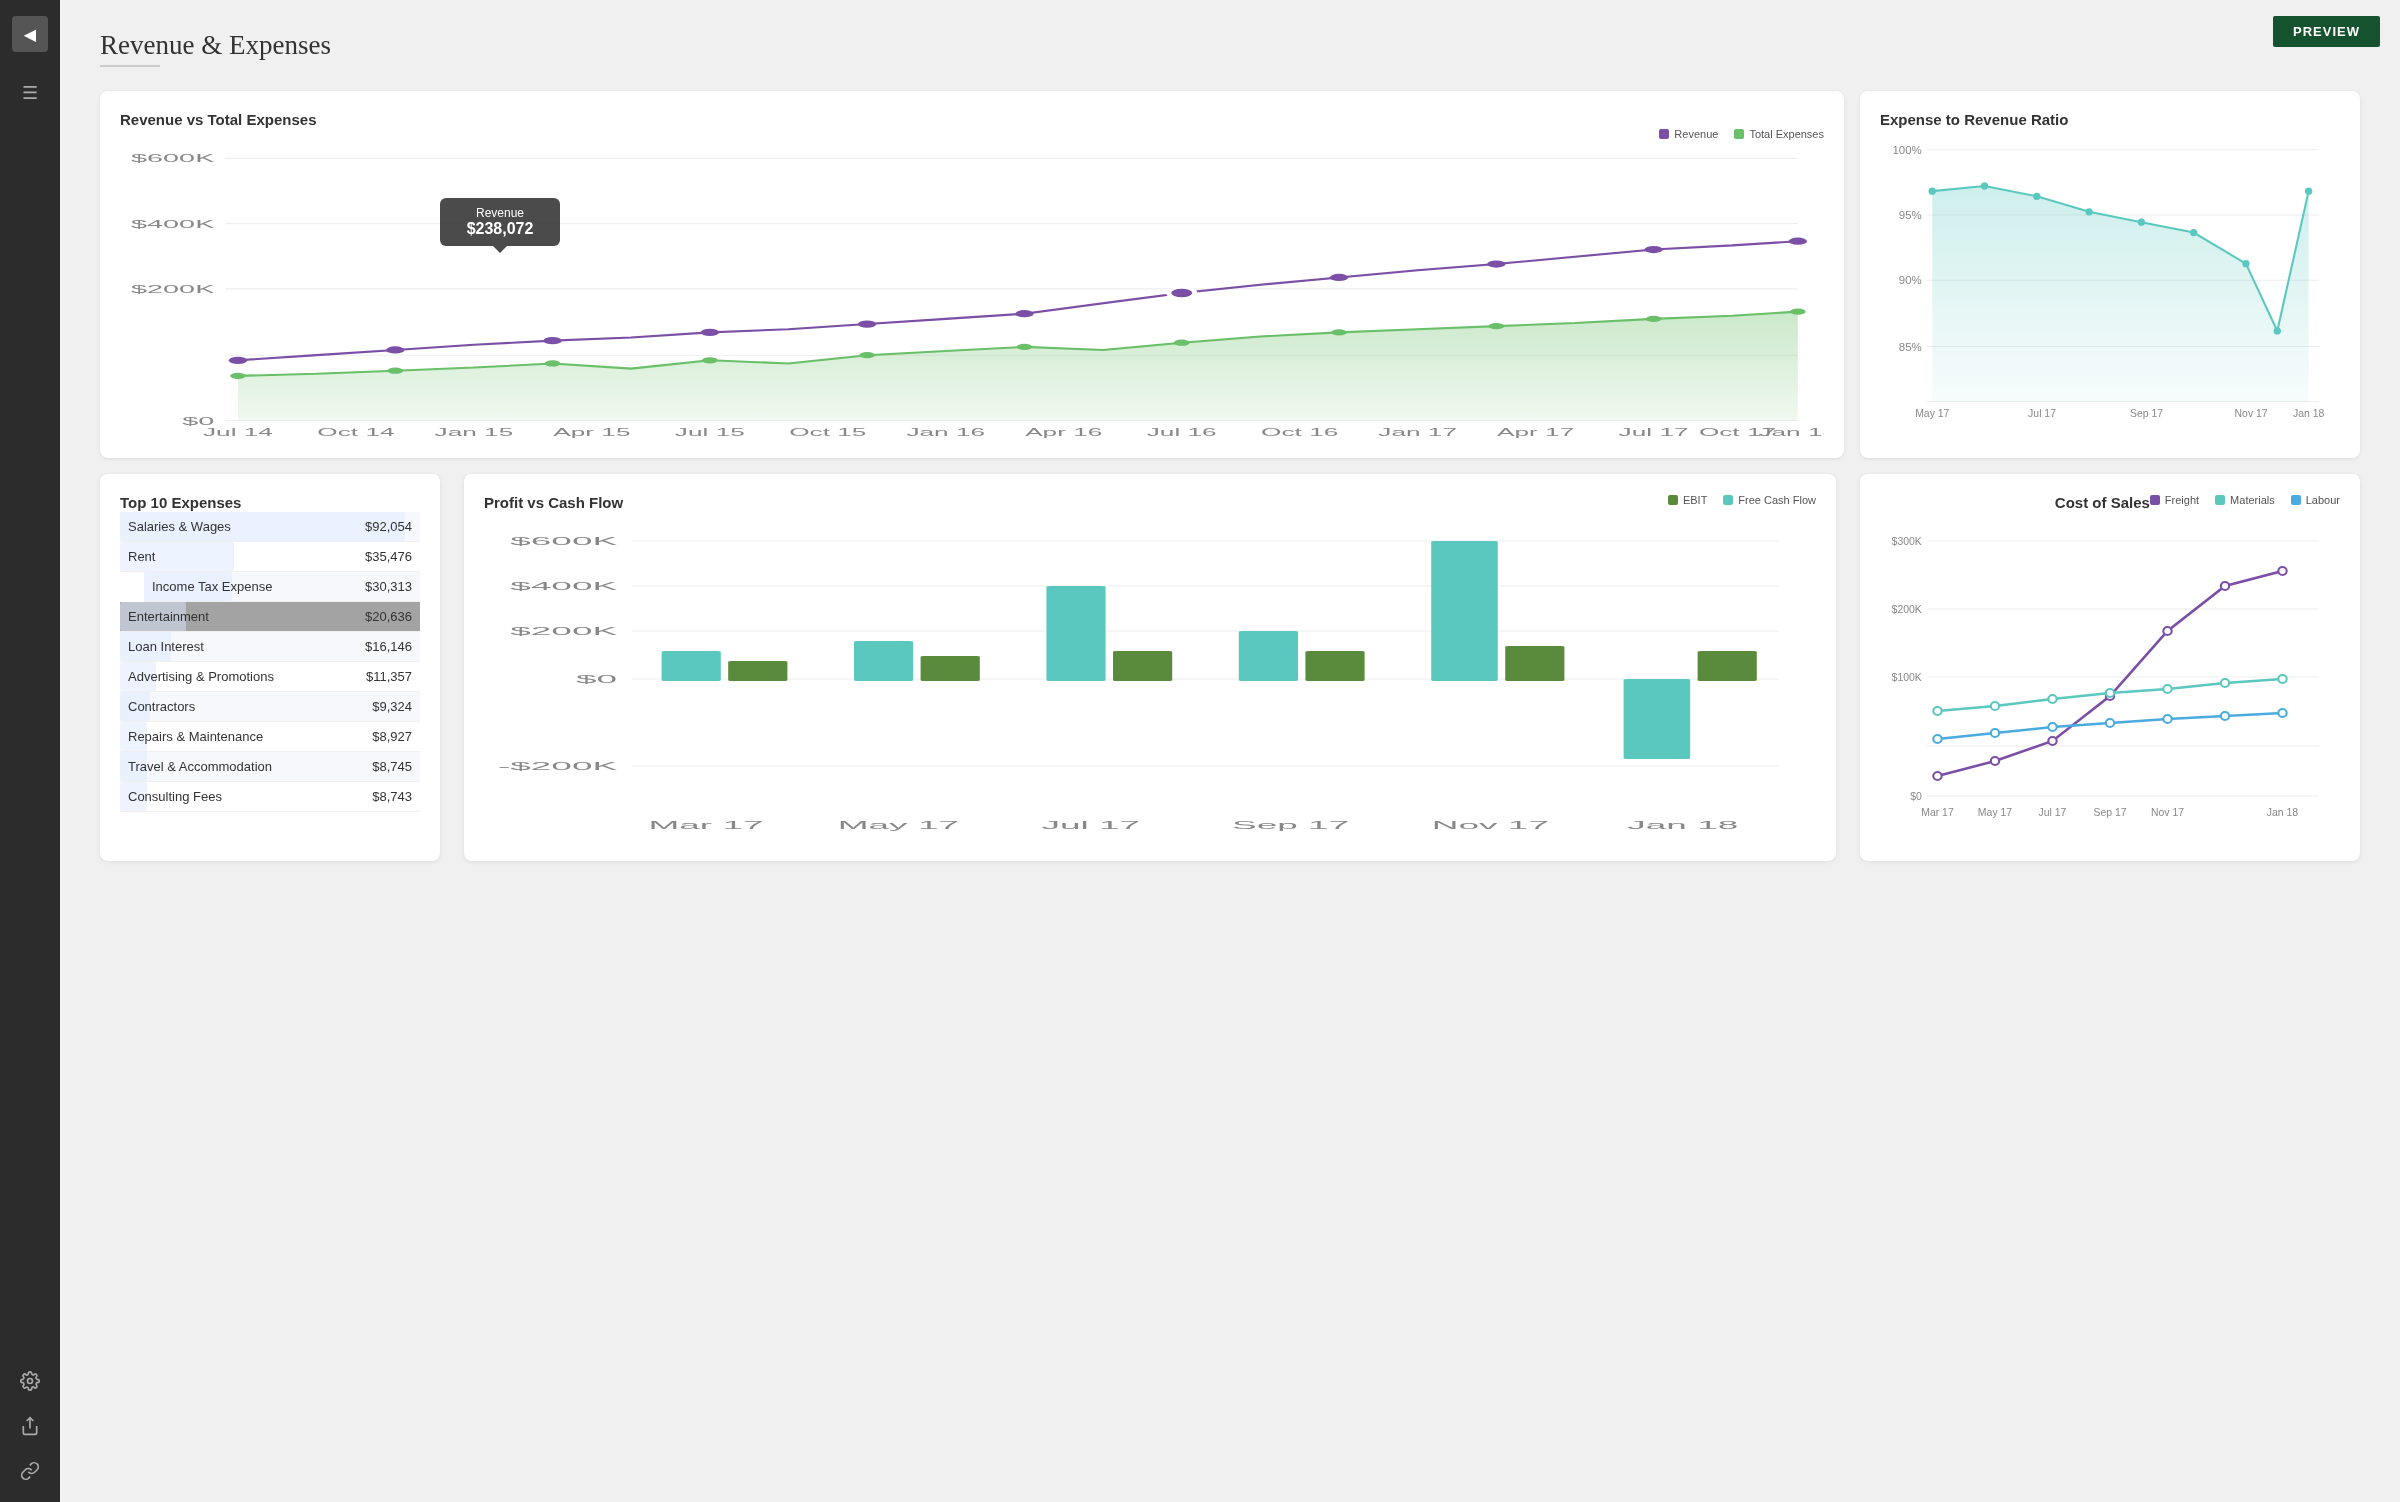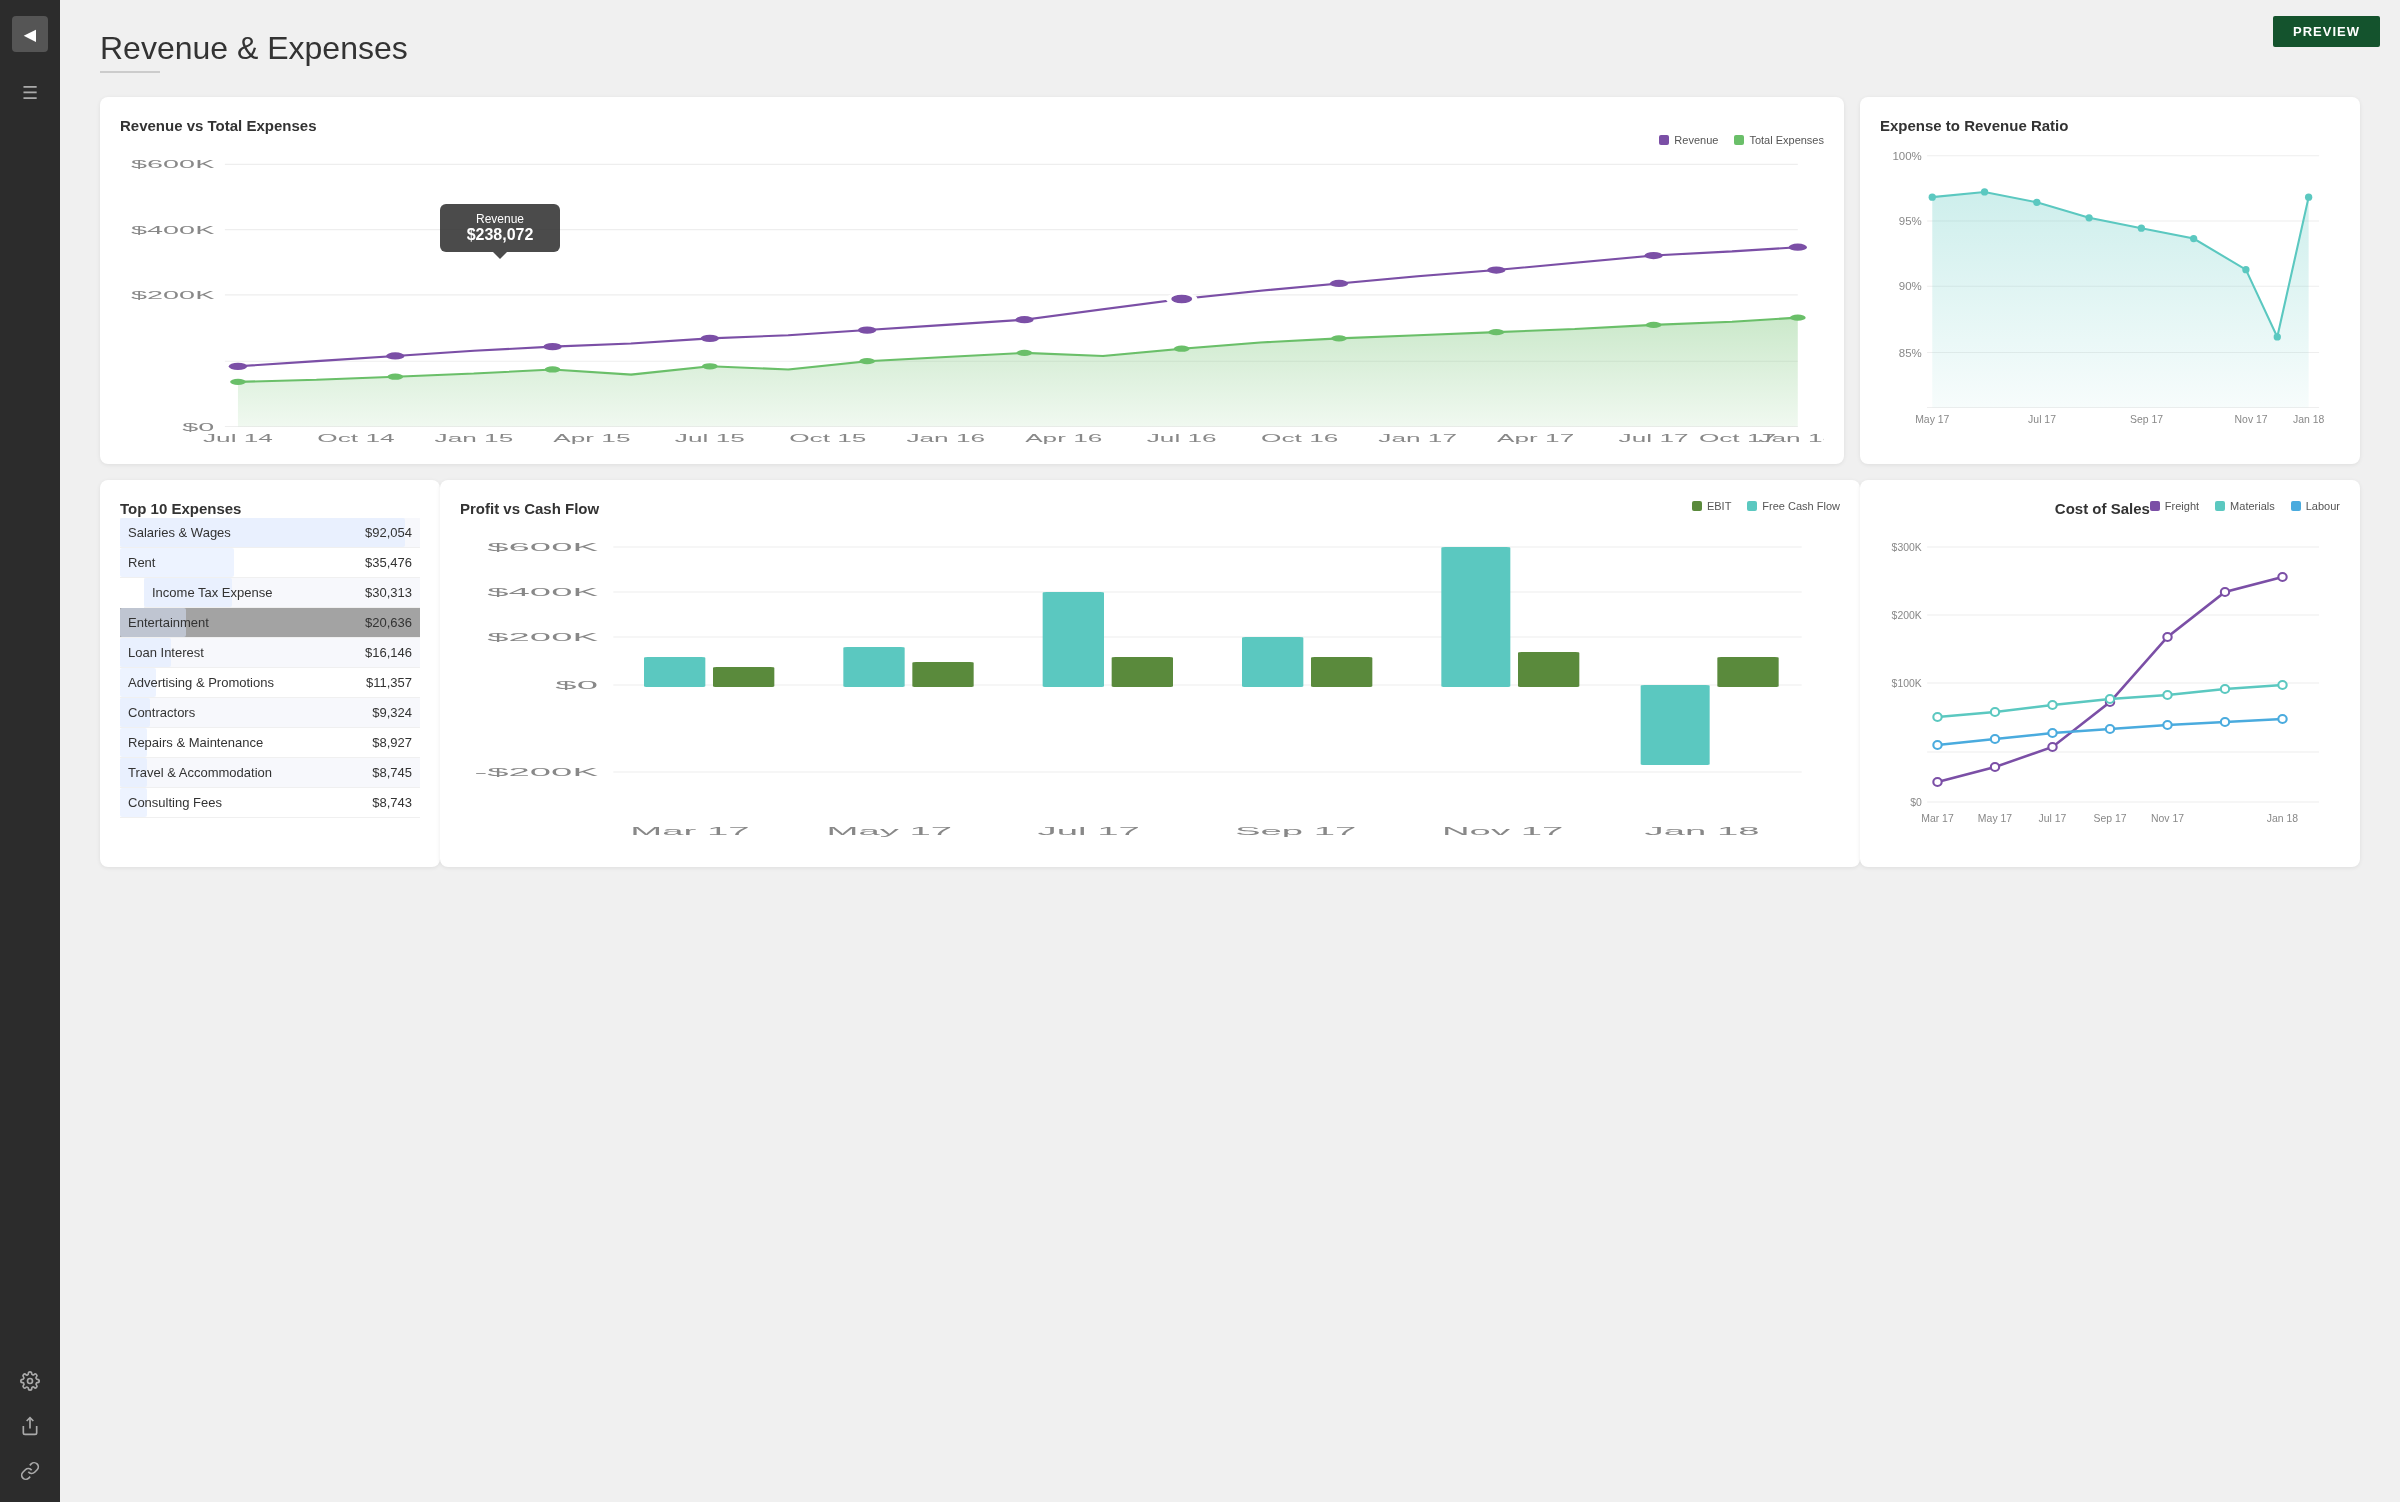--- a/index.html
+++ b/index.html
@@ -48,39 +48,40 @@
       color: white;
       border: none;
       padding: 8px 20px;
       font-size: 13px;
       font-weight: 600;
       letter-spacing: 1px;
       cursor: pointer;
       border-radius: 2px;
     }
     .page-title {
-      font-size: 32px;
+      font-size: 27px;
       font-weight: 400;
       color: #333;
       margin-bottom: 4px;
+      font-family: Liberation Serif, serif;
     }
     .title-underline {
       width: 60px; height: 2px;
       background: #ccc;
       margin-bottom: 24px;
     }
     .dashboard-grid {
       display: grid;
       grid-template-columns: 1fr 500px;
       gap: 16px;
     }
     .dashboard-grid-bottom {
       display: grid;
       grid-template-columns: 340px 1fr 500px;
-      gap: 0;
+      gap: 24px;
       margin-top: 16px;
     }
     .card {
       background: white;
       border-radius: 8px;
       padding: 20px;
       box-shadow: 0 1px 4px rgba(0,0,0,0.08);
     }
     .card-title {
       font-size: 15px;

